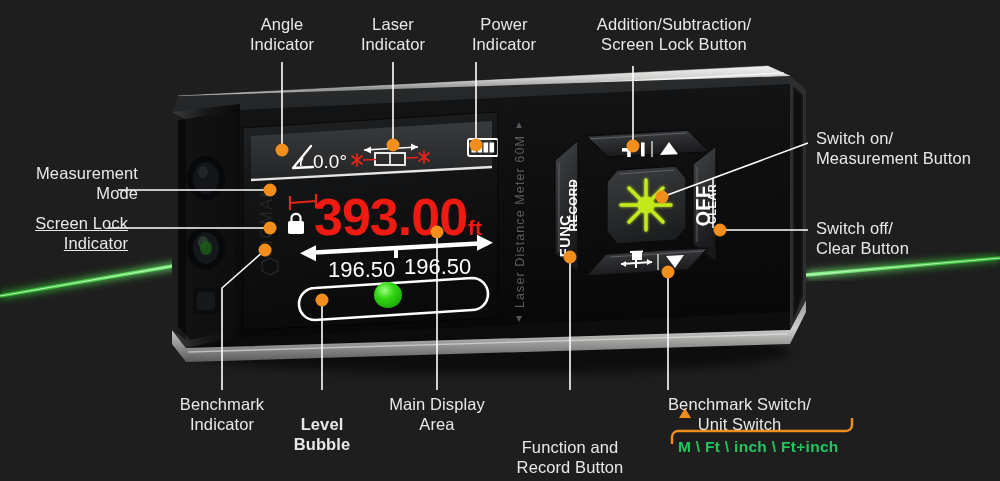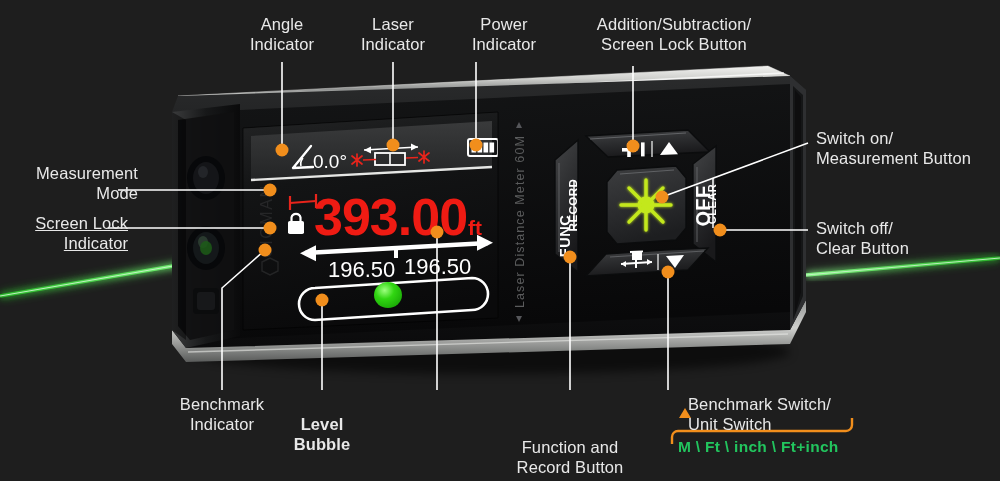--- a/index.html
+++ b/index.html
@@ -346,20 +346,22 @@
 
   <div class="lbl l" style="left:816px;top:128px;">Switch on/
 Measurement Button</div>
   <div class="lbl l" style="left:816px;top:218px;">Switch off/
 Clear Button</div>
 
   <div class="lbl c" style="left:222px;top:394px;">Benchmark
 Indicator</div>
   <div class="lbl c" style="left:322px;top:414px;font-weight:bold;">Level
 Bubble</div>
+  <div class="lbl c" style="left:437px;top:394px;">Main Display
+Area</div>
   <div class="lbl c" style="left:570px;top:394px;margin-top:43px;">Function and
 Record Button</div>
-  <div class="lbl l" style="left:688px;top:394px;">Benchmark Switch/
+  <div class="lbl l" style="left:668px;top:394px;text-align:center;">Benchmark Switch/
 Unit Switch</div>
 
   <div class="unit-note" style="left:678px;top:438px;">M \ Ft \ inch \ Ft+inch</div>
 
 </div>
 
 </body></html>

